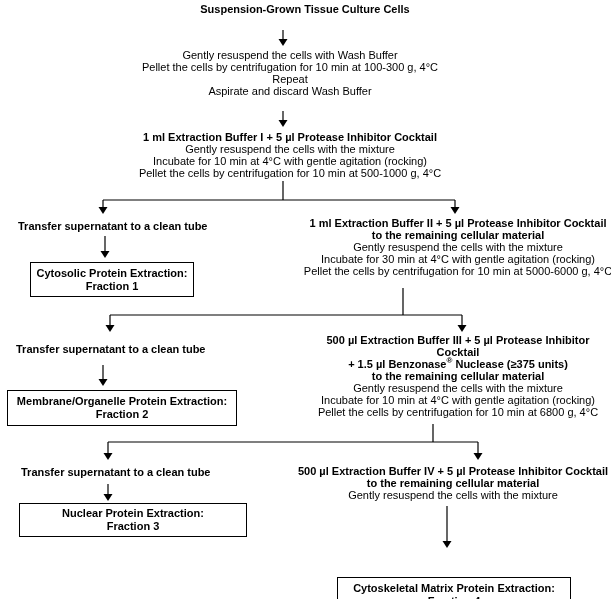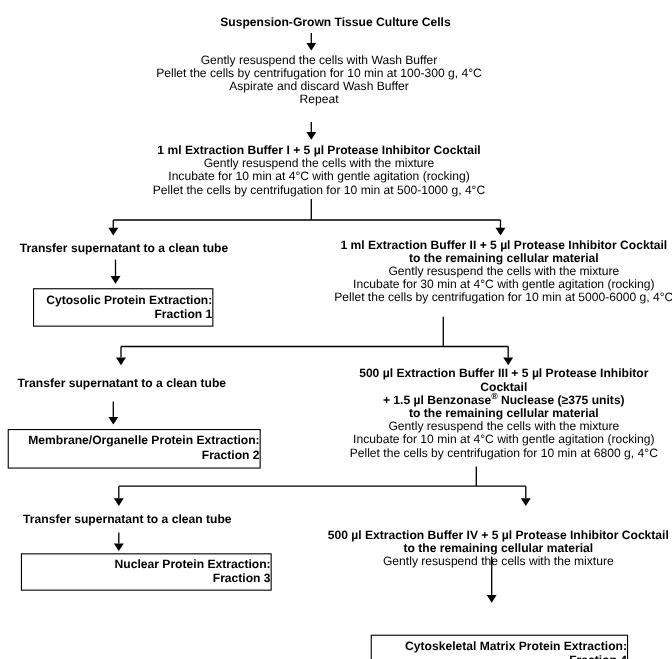--- a/index.html
+++ b/index.html
@@ -7,21 +7,21 @@
     position:relative;width:611px;height:599px;background:#ffffff;
     font-family:"Liberation Sans","DejaVu Sans",sans-serif;color:#000;
     overflow:hidden;
   }
   .block{position:absolute;text-align:center;font-size:11px;line-height:12px;}
   .block div{white-space:nowrap;}
   .ttl{font-weight:bold;}
   .transfer{position:absolute;text-align:center;font-weight:bold;font-size:11px;line-height:12px;white-space:nowrap;}
   .fbox{
     position:absolute;border:1.5px solid #000;background:#fff;
-    display:flex;flex-direction:column;justify-content:center;align-items:flex-end;
+    display:flex;flex-direction:column;justify-content:center;align-items:center;
     font-weight:bold;font-size:11px;line-height:13px;text-align:center;
   }
   .fbox div{white-space:nowrap;}
   sup{font-size:8px;line-height:0;}
   svg.wires{position:absolute;left:0;top:0;pointer-events:none;}
   svg.wires line, svg.wires path{stroke:#000;stroke-width:1.2;fill:none;}
   svg.wires polygon{fill:#000;stroke:none;}
 </style>
 </head>
 <body>
@@ -69,29 +69,29 @@
     <g>
       <line x1="108" y1="484" x2="108" y2="494"></line>
       <polygon points="103.5,494 112.5,494 108,501"></polygon>
     </g>
     <g>
       <line x1="447" y1="506" x2="447" y2="541"></line>
       <polygon points="442.5,541 451.5,541 447,548"></polygon>
     </g>
   </svg>
 
-  <div class="block" style="left:120px;top:15px;width:370px;">
+  <div class="block" style="left:120px;top:3px;width:370px;">
     <div class="ttl">Suspension-Grown Tissue Culture Cells</div>
   </div>
 
   <div class="block" style="left:105px;top:49px;width:370px;">
     <div>Gently resuspend the cells with Wash Buffer</div>
     <div>Pellet the cells by centrifugation for 10 min at 100-300 g, 4°C</div>
+    <div>Repeat</div>
     <div>Aspirate and discard Wash Buffer</div>
-    <div>Repeat</div>
   </div>
 
   <div class="block" style="left:105px;top:131px;width:370px;">
     <div class="ttl">1 ml Extraction Buffer I + 5 µl Protease Inhibitor Cocktail</div>
     <div>Gently resuspend the cells with the mixture</div>
     <div>Incubate for 10 min at 4°C with gentle agitation (rocking)</div>
     <div>Pellet the cells by centrifugation for 10 min at 500-1000 g, 4°C</div>
   </div>
 
   <div class="transfer" style="left:18px;top:220px;width:174px;">Transfer supernatant to a clean tube</div>
@@ -126,21 +126,21 @@
     <div>Pellet the cells by centrifugation for 10 min at 6800 g, 4°C</div>
   </div>
 
   <div class="transfer" style="left:21px;top:466px;width:174px;">Transfer supernatant to a clean tube</div>
 
   <div class="fbox" style="left:19px;top:503px;width:226px;height:32px;">
     <div>Nuclear Protein Extraction:</div>
     <div>Fraction 3</div>
   </div>
 
-  <div class="block" style="left:297px;top:481px;width:312px;">
+  <div class="block" style="left:297px;top:465px;width:312px;">
     <div class="ttl">500 µl Extraction Buffer IV + 5 µl Protease Inhibitor Cocktail</div>
     <div class="ttl">to the remaining cellular material</div>
     <div>Gently resuspend the cells with the mixture</div>
   </div>
 
   <div class="fbox" style="left:337px;top:577px;width:232px;height:34px;">
     <div>Cytoskeletal Matrix Protein Extraction:</div>
     <div>Fraction 4</div>
   </div>
 

